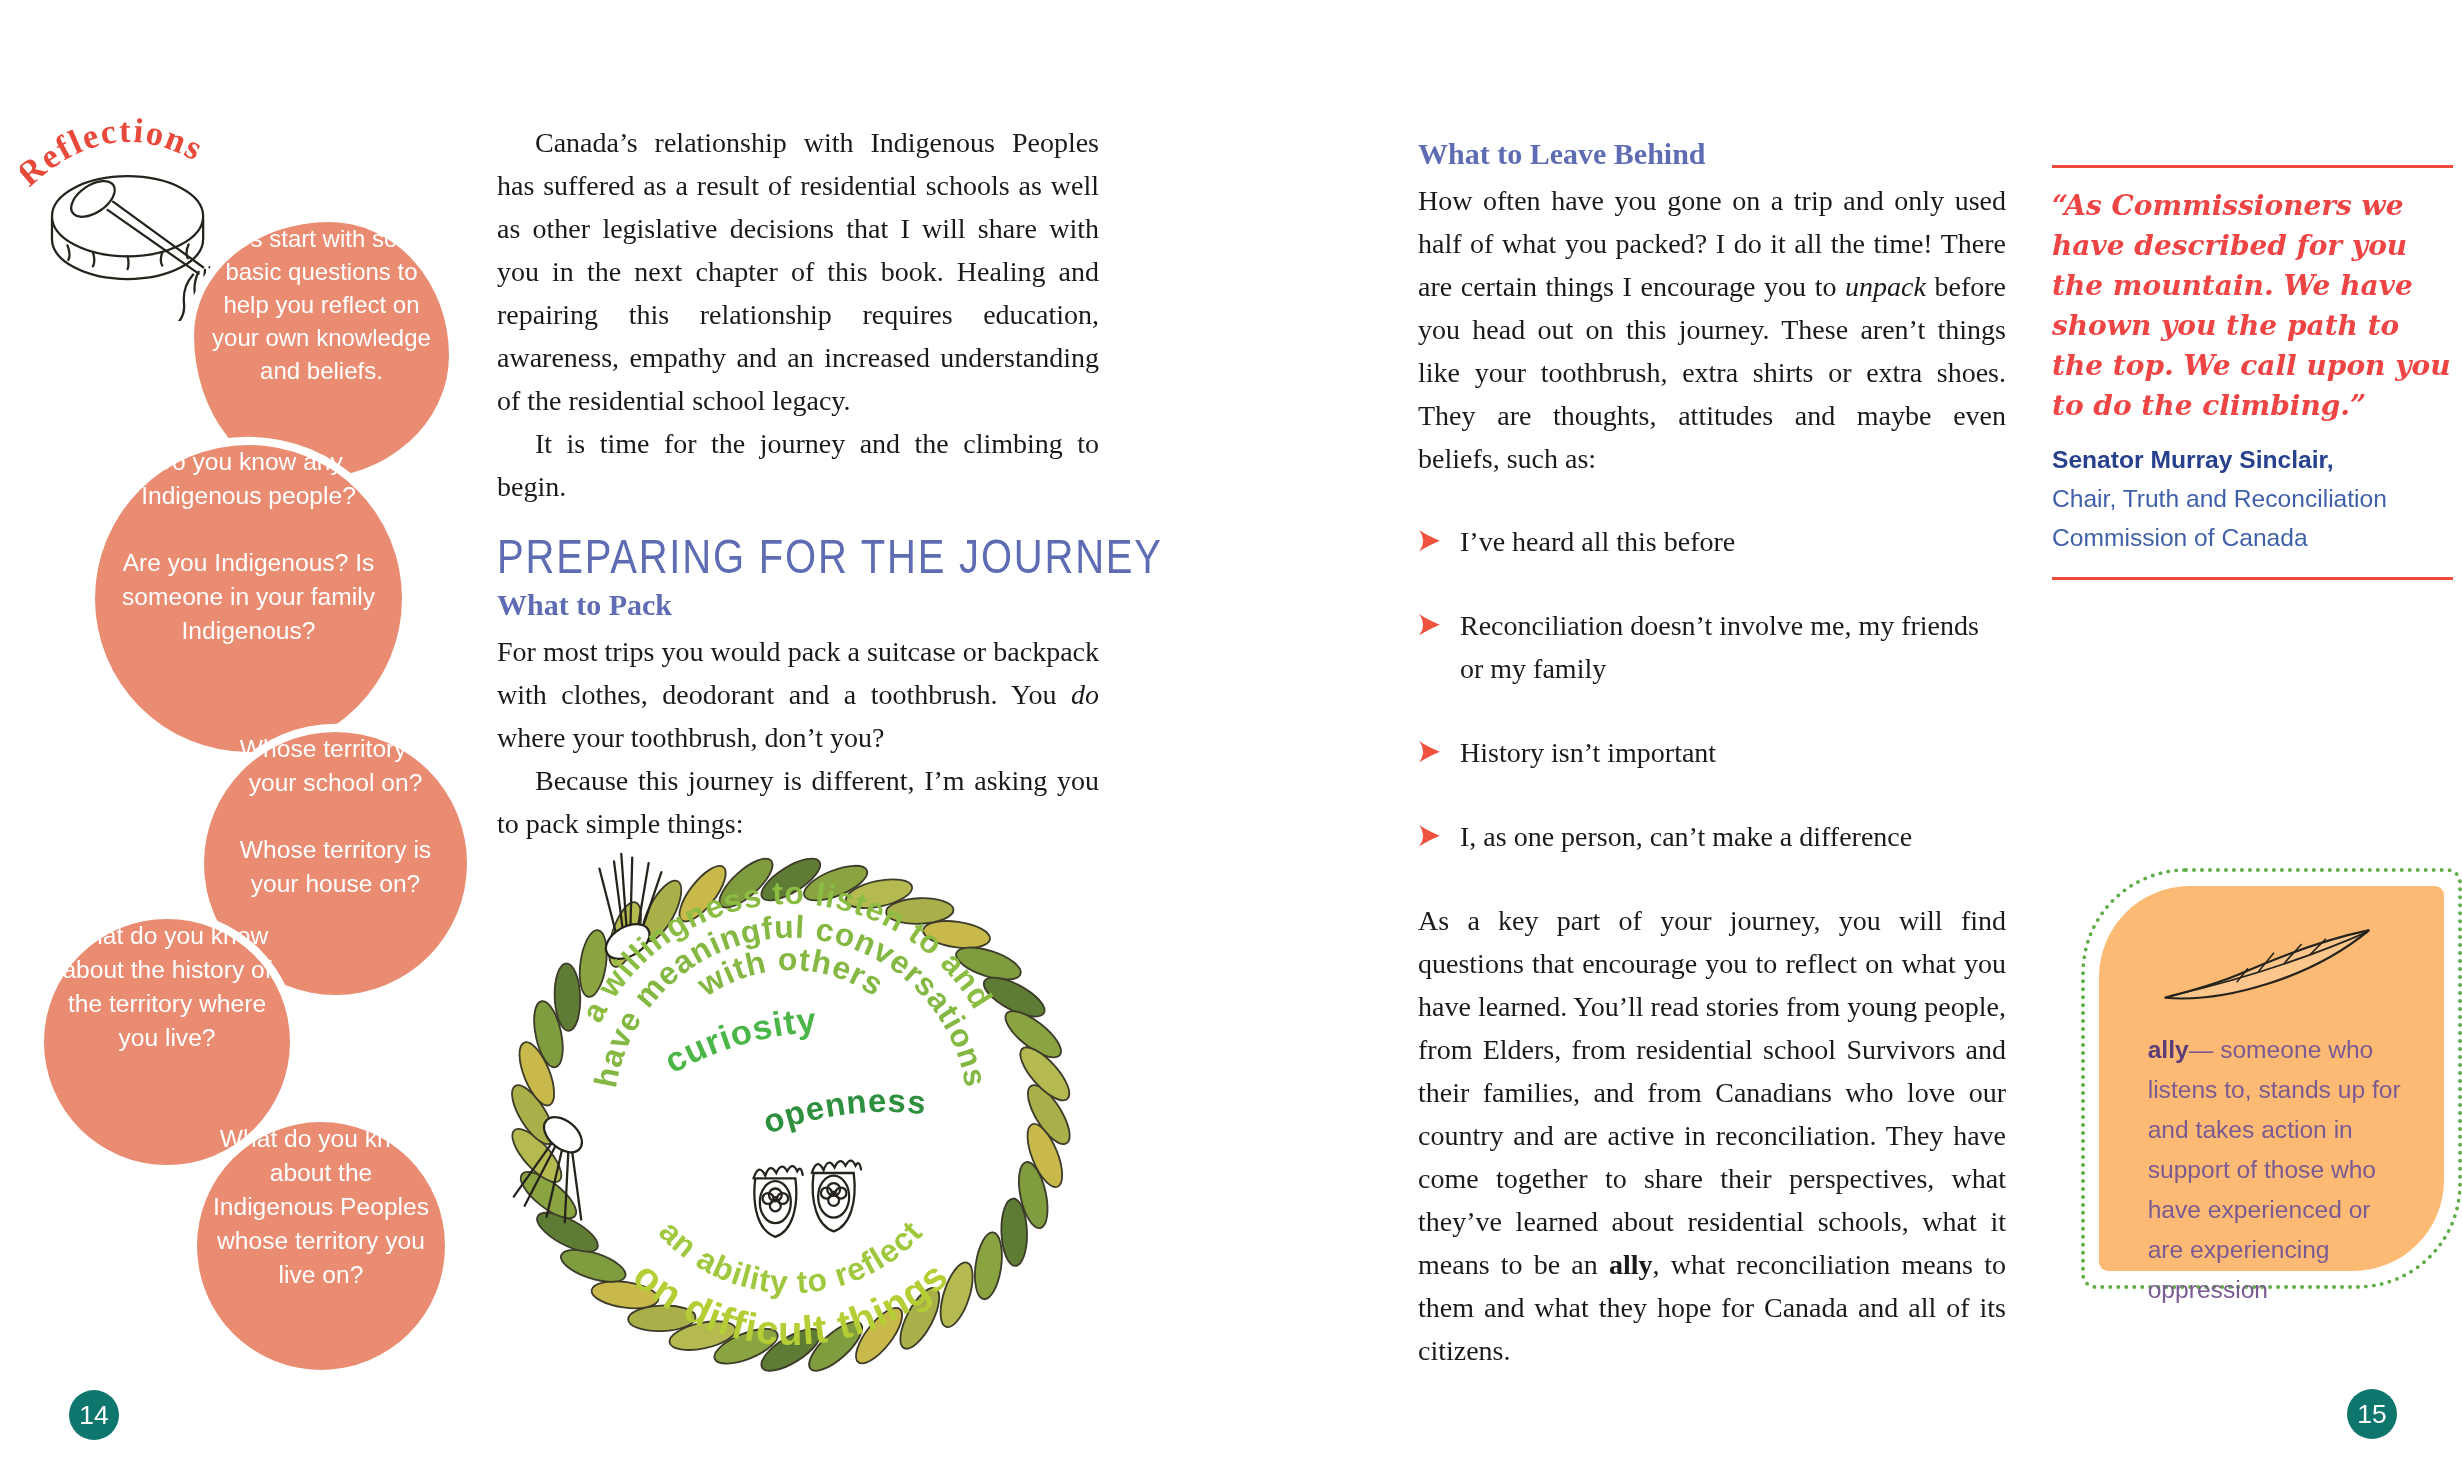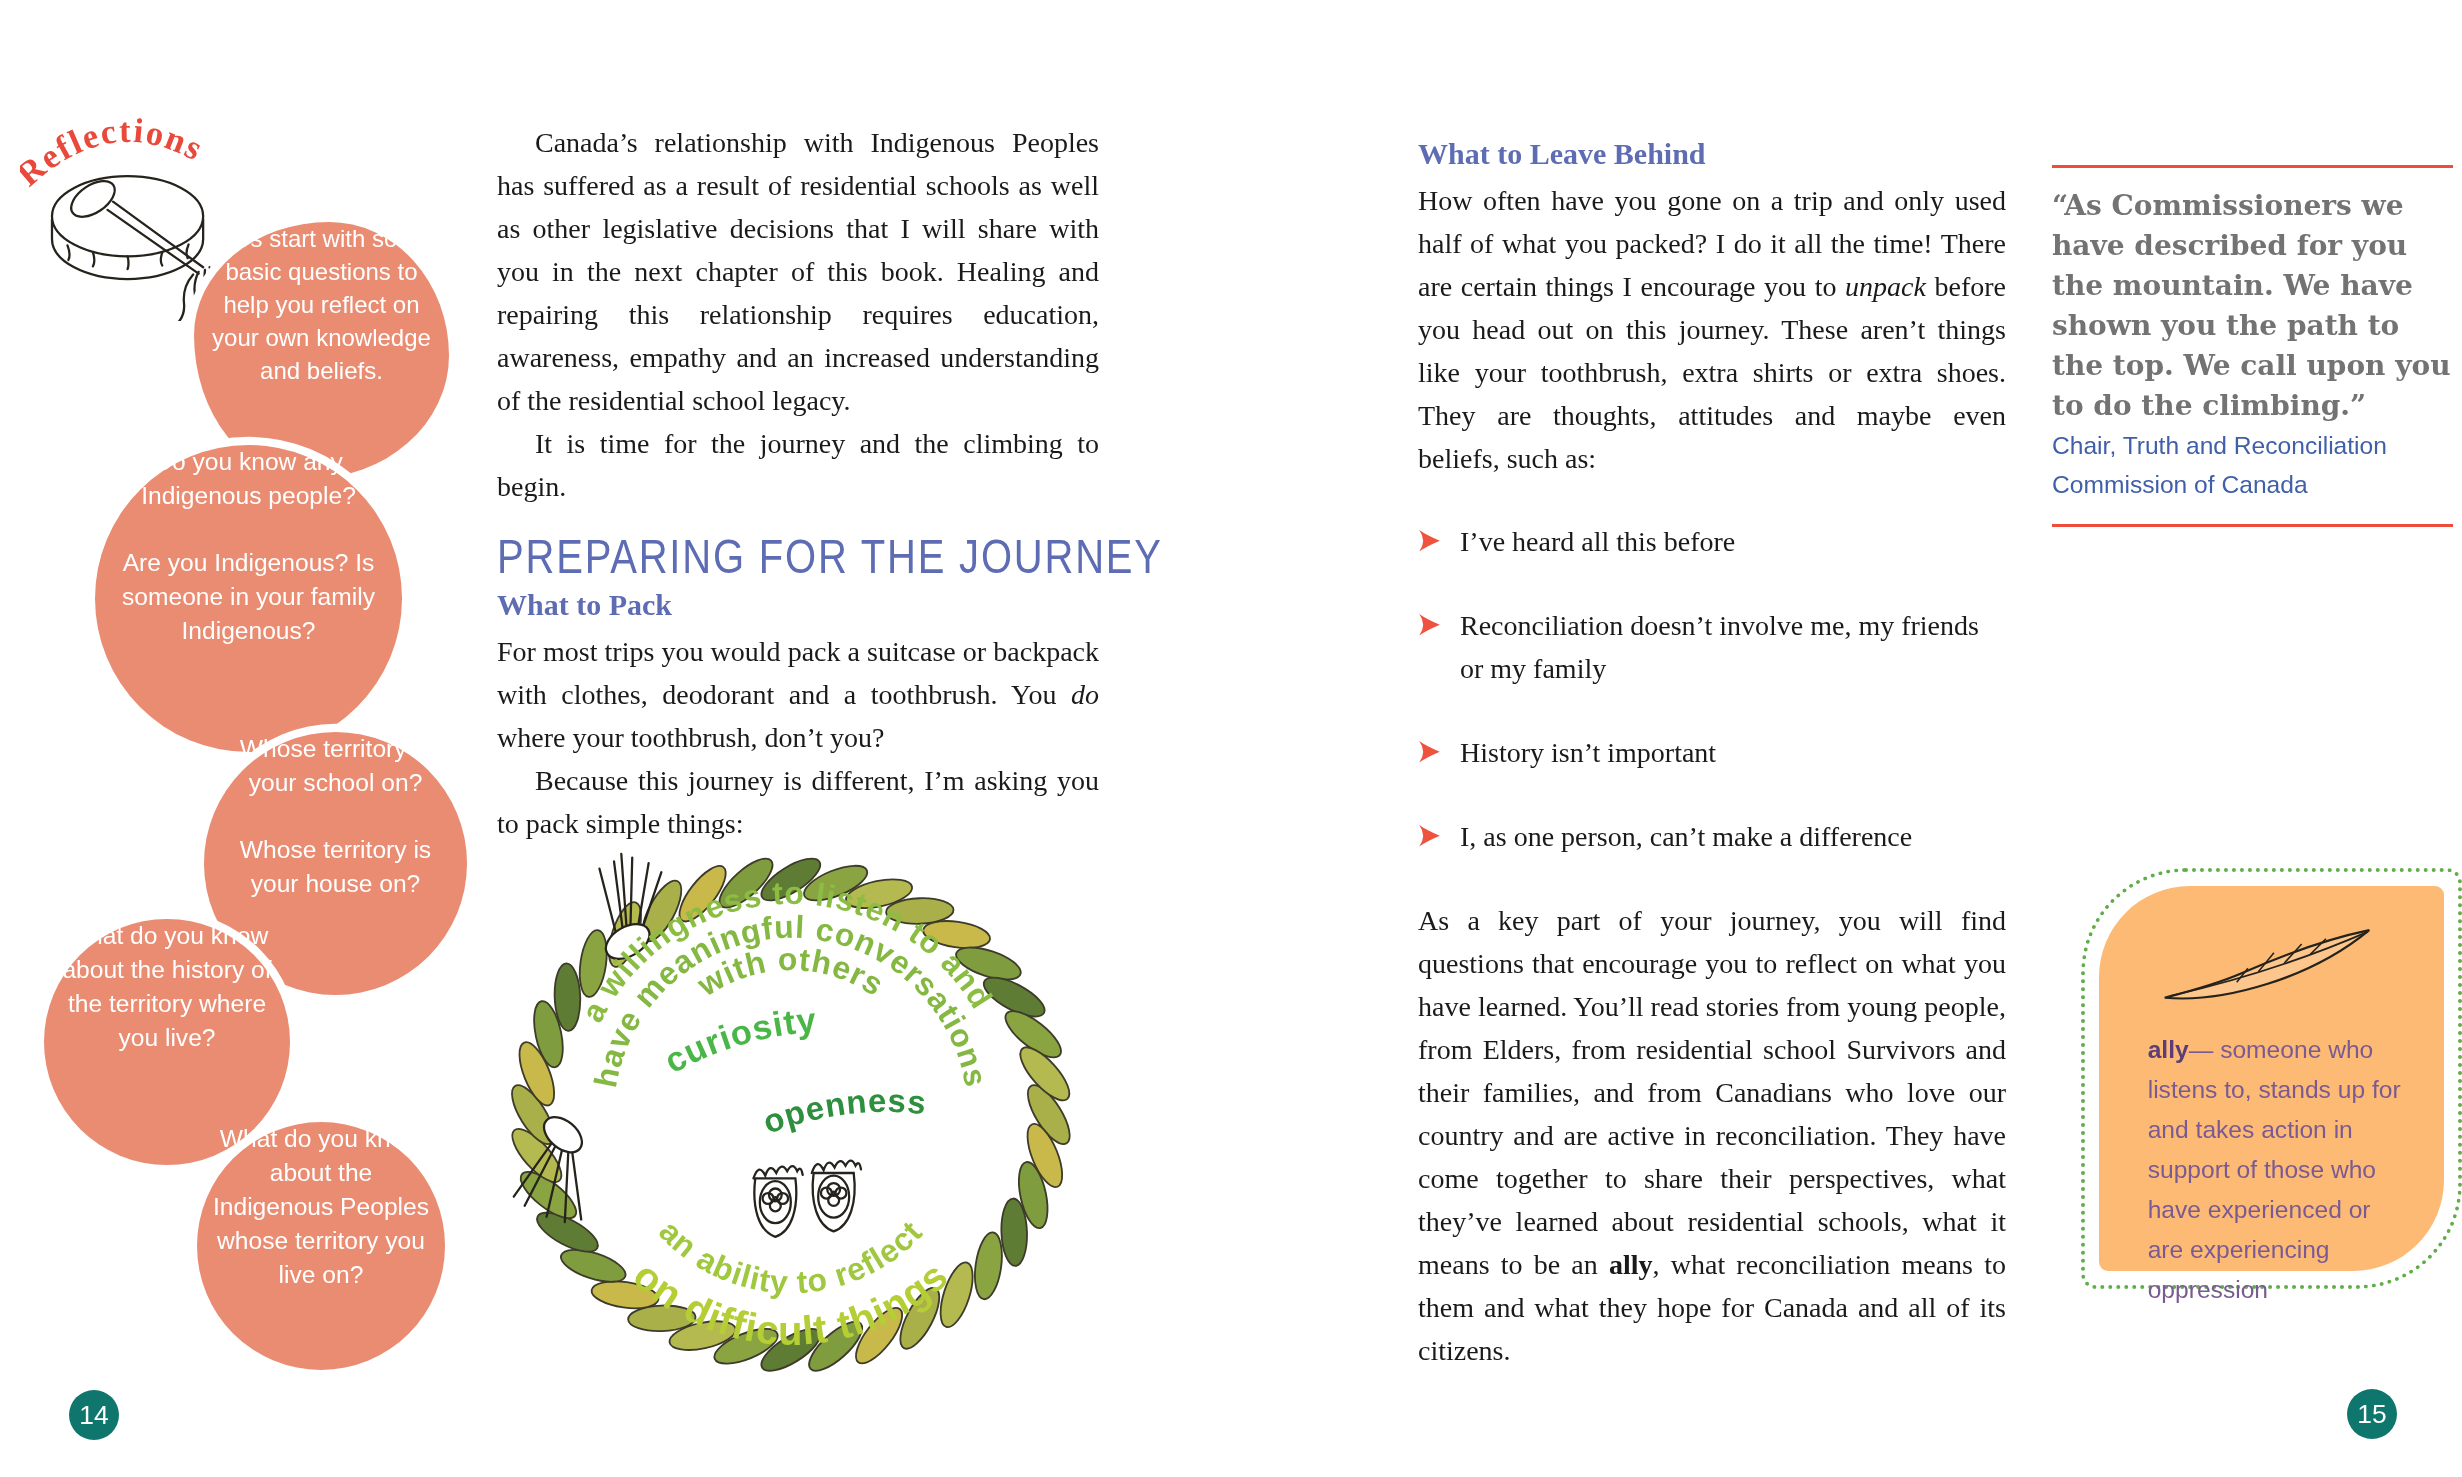--- a/index.html
+++ b/index.html
@@ -39,21 +39,21 @@
   
   ul.unpack-list{list-style:none;margin:40px 0 0 0;padding:0;}
   ul.unpack-list li{position:relative;padding-left:42px;margin-bottom:41px;text-align:left;}
   .bullet-ic{position:absolute;left:0;top:8.2px;width:24px;height:25.5px;}
   #after-list{margin-top:36px;}
 
   
   #quote-block{position:absolute;left:2052px;top:165px;width:401px;}
   .rule{height:0;border-top:3.6px solid #f04c3b;}
   .quote-text{margin:18px 0 0 0;font-family:"DejaVu Serif",serif;font-weight:bold;
-       color:#737373;font-size:28px;line-height:40px;text-align:left;}
+       color:#ef4444;font-size:28px;line-height:40px;text-align:left;font-style:italic;}
   .quote-name{margin:14.6px 0 0 0;font-family:"Liberation Sans",sans-serif;font-weight:bold;
        color:#27418e;font-size:24.6px;line-height:38px;}
   .quote-role{margin:0;font-family:"Liberation Sans",sans-serif;color:#3f5fa9;
        font-size:24.6px;line-height:39px;}
   #quote-rule-bottom{margin-top:20px;}
 
   
   #ally-outer{position:absolute;left:2081px;top:868px;width:381px;height:421px;
        border:4.6px dotted #5fae47;border-radius:105px 14.6px 105px 14.6px;
        box-sizing:border-box;padding:13.7px;}
@@ -281,20 +281,21 @@
         <span>I, as one person, can’t make a difference</span>
       </li>
     </ul>
 
     <p id="after-list"><span>As a key part of your journey, you will find questions that encourage you to reflect on what you have learned. You’ll read stories from young people, from Elders, from residential school Survivors and their families, and from Canadians who love our country and are active in reconciliation. They have come together to share their perspectives, what they’ve learned about residential schools, what it means to be an </span><strong class="hard">ally</strong><span>, what reconciliation means to them and what they hope for Canada and all of its citizens.</span></p>
   </div>
 
   <div id="quote-block">
     <div class="rule"></div>
     <p class="quote-text">“As Commissioners we have described for you the mountain. We have shown you the path to the top. We call upon you to do the climbing.”</p>
+    <p class="quote-name">Senator Murray Sinclair,</p>
     <p class="quote-role">Chair, Truth and Reconciliation</p>
     <p class="quote-role">Commission of Canada</p>
     <div class="rule" id="quote-rule-bottom"></div>
   </div>
 
   <div id="ally-outer">
     <div id="ally-inner">
       <div class="feather-wrap">
         <svg width="228" height="91" viewBox="0 0 260 105">
           <path d="M12 92 C80 98 180 70 248 14 C200 24 150 42 100 64 C70 77 35 86 12 92 Z" fill="rgba(255,255,255,0.18)" stroke="#25231c" stroke-width="2.5"></path>

